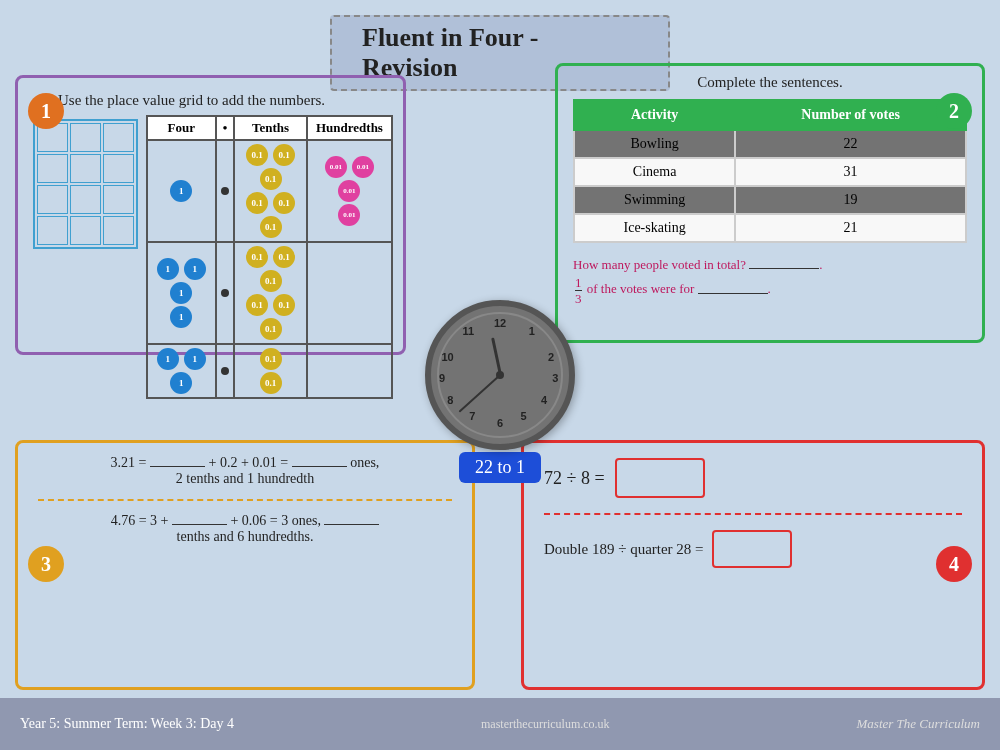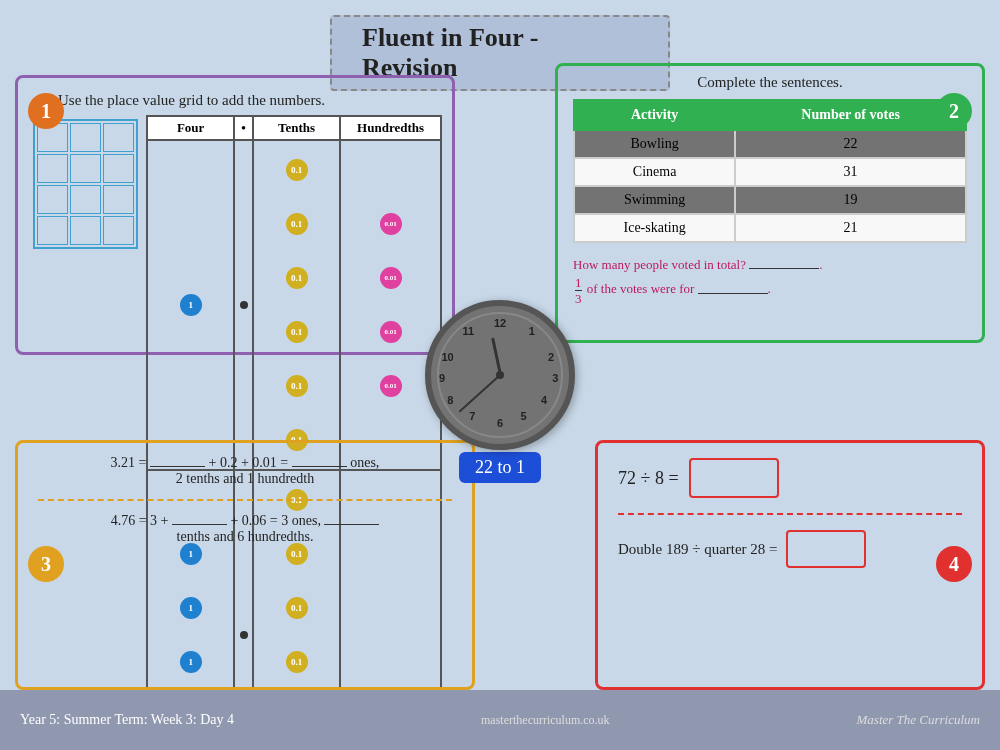--- a/index.html
+++ b/index.html
@@ -52,21 +52,21 @@
     .num-1 { background: #e07020; top: 93px; left: 28px; }
     .num-2 { background: #30b050; top: 93px; right: 28px; }
     .num-3 { background: #e0a020; bottom: 168px; left: 28px; }
     .num-4 { background: #e03030; bottom: 168px; right: 28px; }
 
     
     .section1 {
       position: absolute;
       top: 75px;
       left: 15px;
-      width: 440px;
+      width: 391px;
       height: 280px;
       border: 3px solid #9060b0;
       border-radius: 8px;
       background: transparent;
       padding: 10px;
     }
     .section1-title {
       font-size: 15px;
       color: #222;
       margin-bottom: 6px;
@@ -118,21 +118,21 @@
     .dot-circle {
       width: 22px;
       height: 22px;
       border-radius: 50%;
       display: inline-flex;
       align-items: center;
       justify-content: center;
       font-size: 9px;
       font-weight: bold;
       color: white;
-      margin: 16px;
+      margin: 1px;
     }
     .dc-blue { background: #2080d0; }
     .dc-yellow { background: #d0b020; }
     .dc-pink { background: #e040a0; }
     .pv-dot {
       width: 8px; height: 8px;
       background: #333;
       border-radius: 50%;
       display: inline-block;
     }
@@ -281,21 +281,21 @@
       border-top: 2px dashed #e0a020;
       margin: 12px 0;
     }
     .blank-fill { display: inline-block; border-bottom: 1.5px solid #333; width: 55px; }
 
     
     .section4 {
       position: absolute;
       bottom: 60px;
       right: 15px;
-      width: 390px;
+      width: 464px;
       height: 250px;
       border: 3px solid #e03030;
       border-radius: 8px;
       background: transparent;
       padding: 15px 20px;
     }
     .section4-q {
       font-size: 18px;
       color: #222;
       margin-bottom: 10px;
@@ -332,21 +332,21 @@
       border-radius: 4px;
       background: transparent;
     }
 
     
     .footer {
       position: absolute;
       bottom: 0;
       left: 0;
       right: 0;
-      height: 60px;
+      height: 52px;
       background: #9098b0;
       display: flex;
       align-items: center;
       justify-content: space-between;
       padding: 0 20px;
     }
     .footer-left {
       color: white;
       font-size: 14px;
     }

